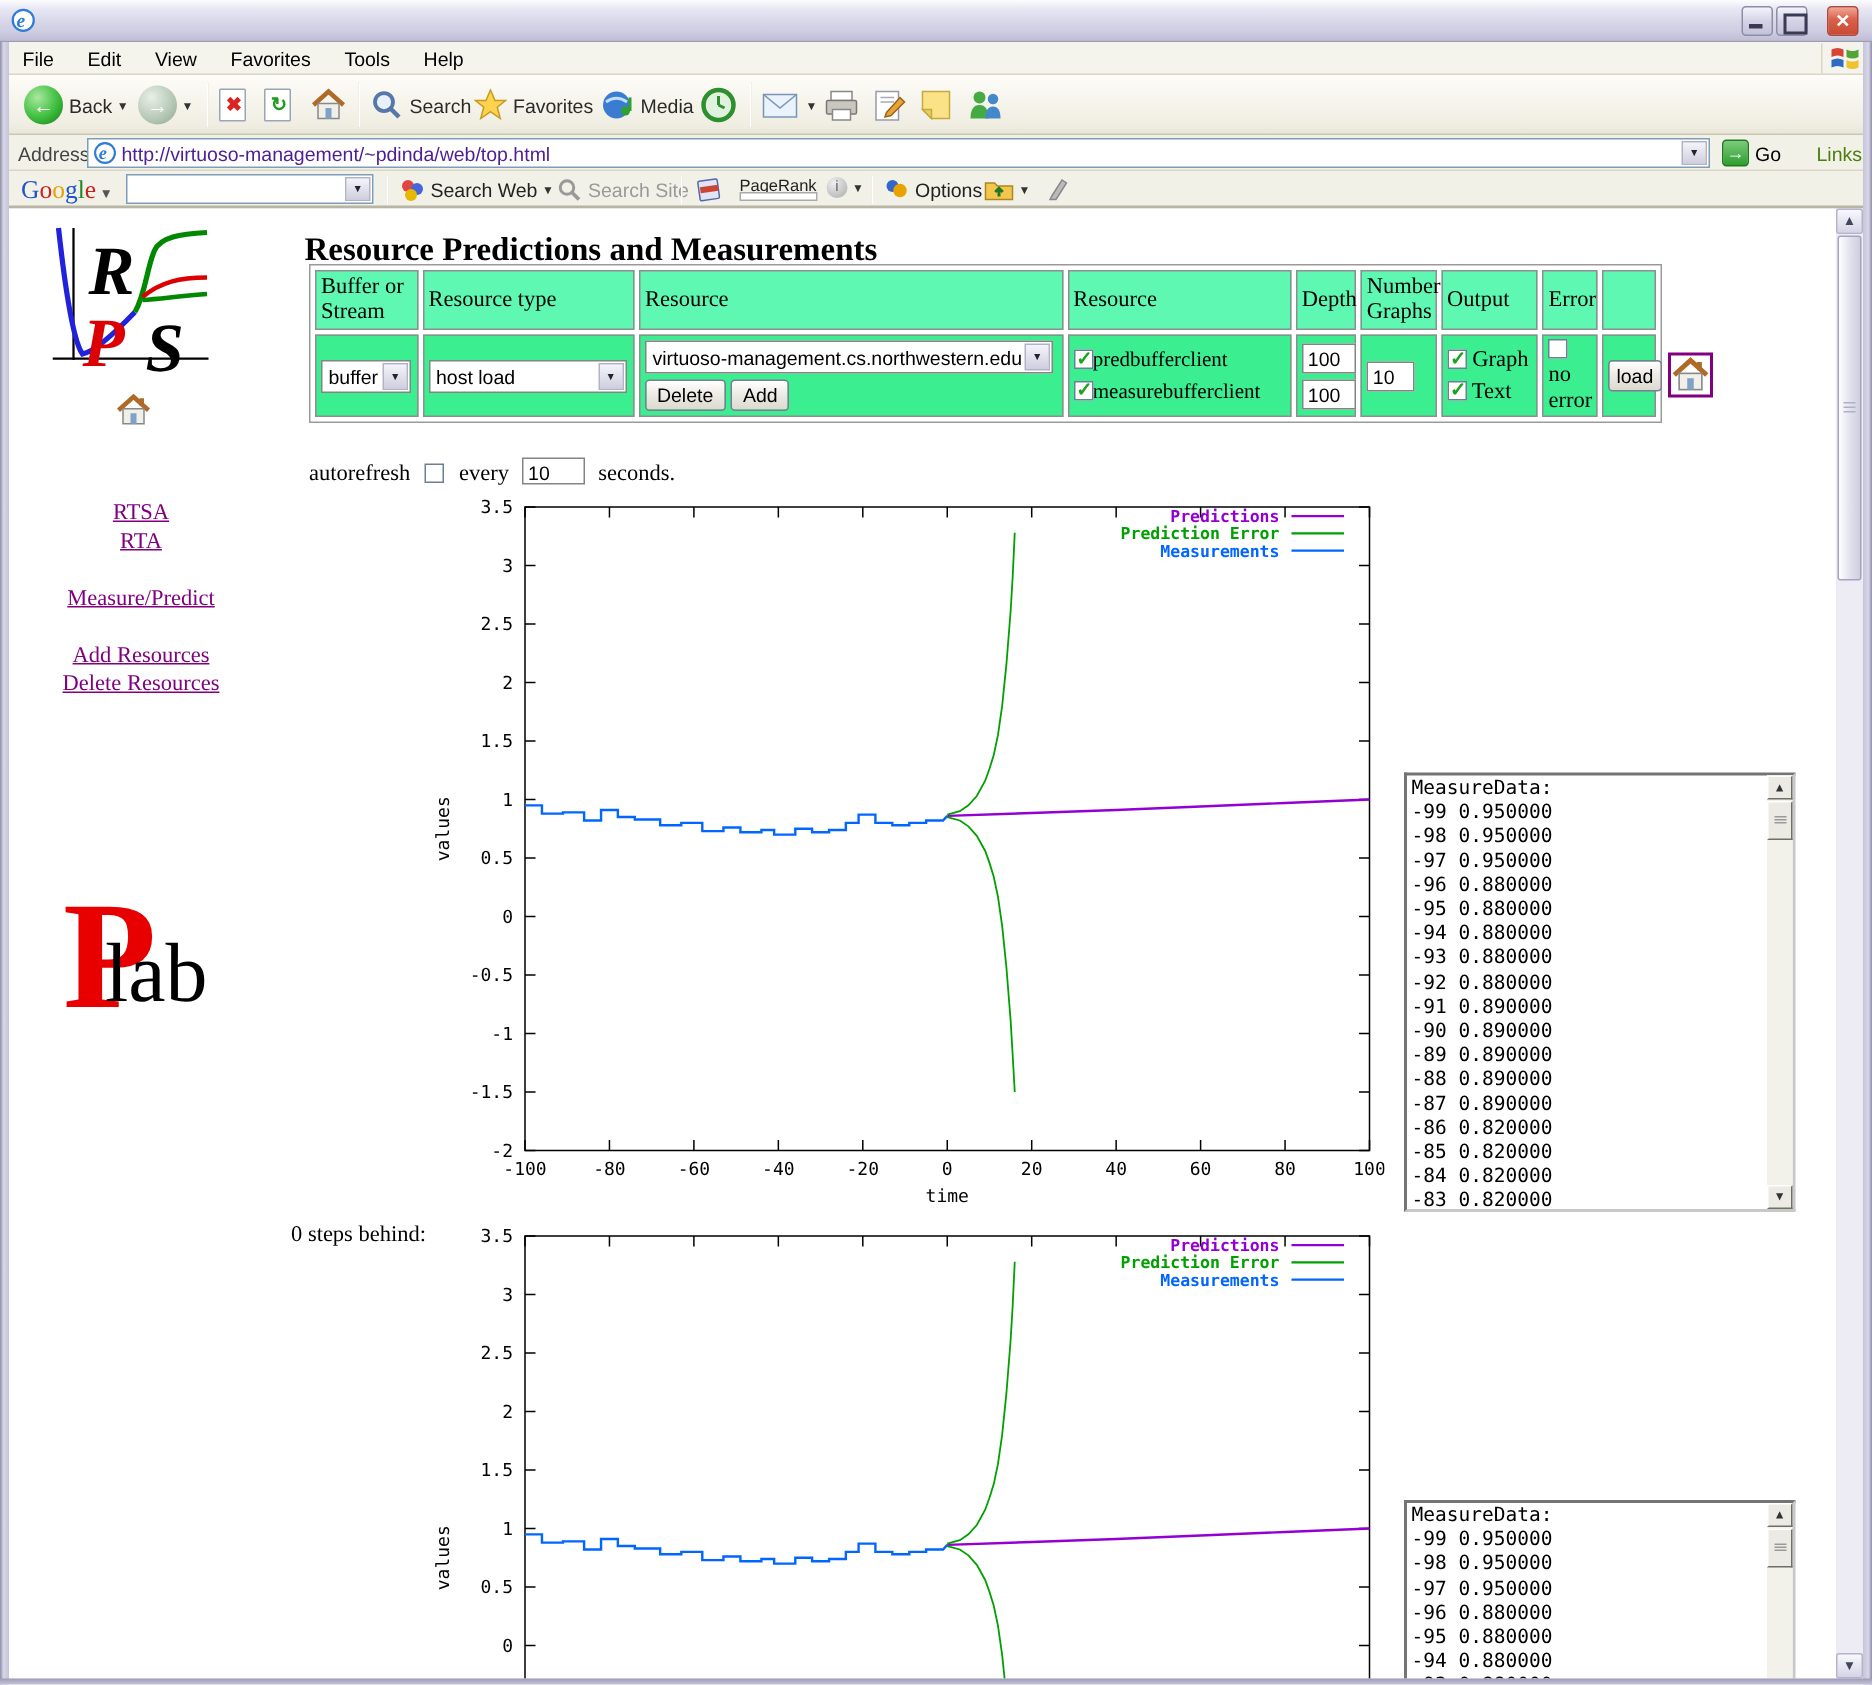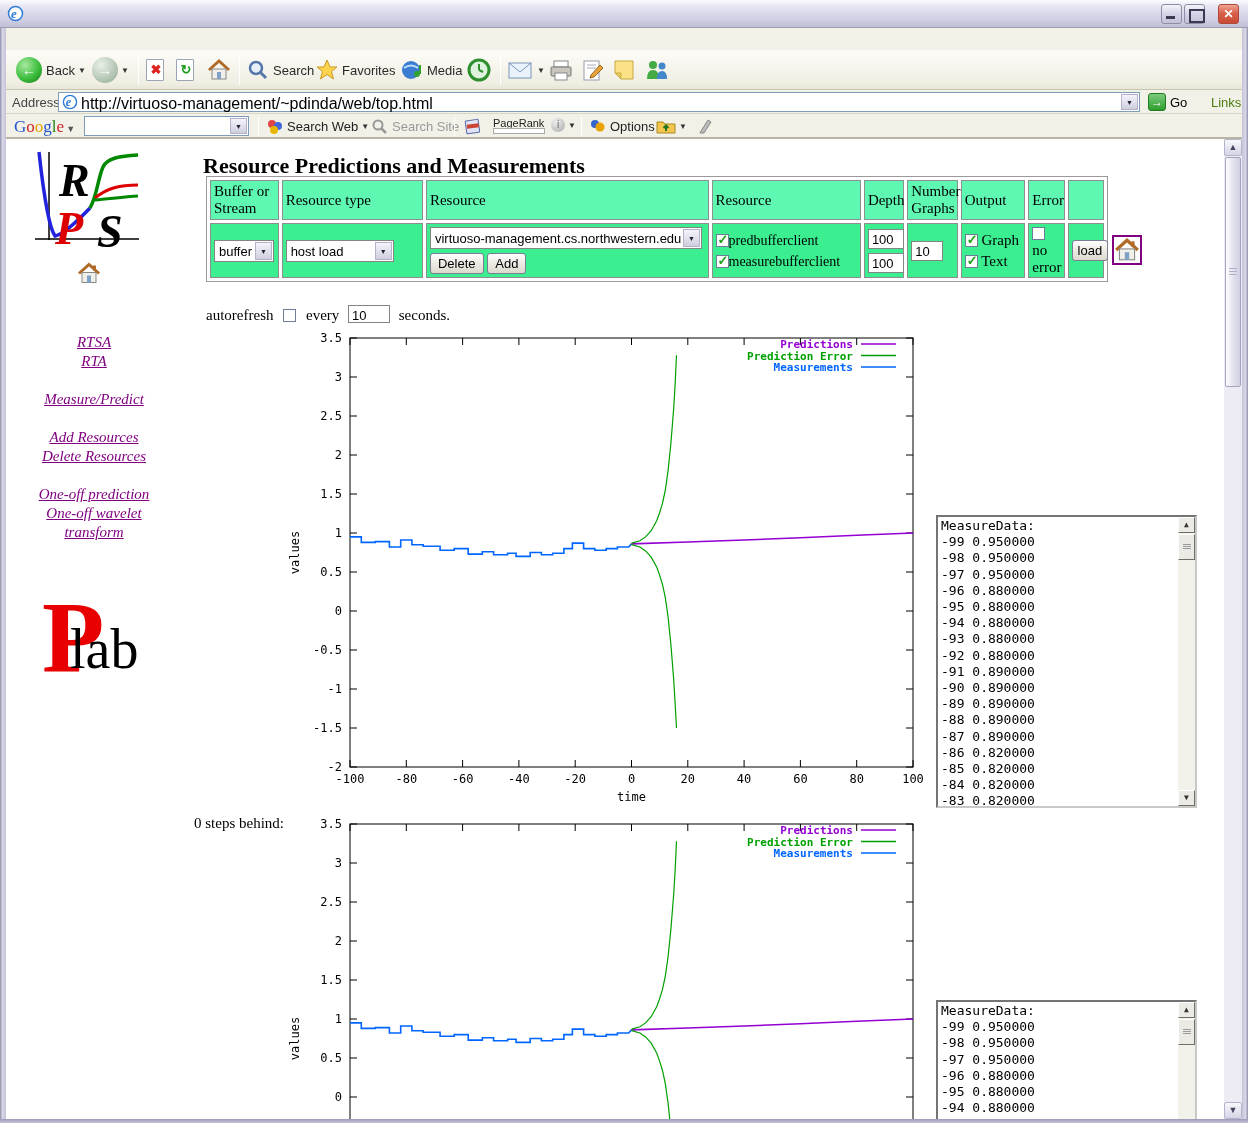--- a/index.html
+++ b/index.html
@@ -37,21 +37,21 @@
 .circ .arr { position:absolute; left:6px; top:5px; color:#fff; font-size:14px; font-weight:bold; }
 .dd { font-size:8px; color:#333; margin-left:3px; }
 .tlabel { margin-left:4px; }
 .page-ic { width:18px; height:22px; background:#fff; border:1px solid #9AA6B8; position:relative; border-radius:1px; }
 .page-ic .gly { position:absolute; left:1px; top:2px; width:16px; text-align:center; font-size:13px; font-weight:bold; }
 
 
 .addressbar { position:absolute; left:6px; top:90px; width:1236px; height:24px; background:#F2F1E8; border-bottom:1px solid #D9D6C6; font-size:13px; }
 .addr-label { position:absolute; left:6px; top:5px; color:#444; }
 .addr-field { position:absolute; left:52px; top:2px; width:1082px; height:20px; background:#fff; border:1px solid #7F9DB9; }
-.addr-field .url { position:absolute; left:22px; top:2px; font-size:16px; color:#000000; white-space:nowrap; }
+.addr-field .url { position:absolute; left:22px; top:2px; font-size:13px; color:#4c1d95; white-space:nowrap; }
 .addr-drop { position:absolute; right:1px; top:1px; width:17px; height:16px; background:linear-gradient(180deg,#F4F4FB,#CFCEDE); border:1px solid #B3B2C8; font-size:7px; text-align:center; line-height:15px; color:#223; }
 .go-btn { position:absolute; left:1142px; top:2px; height:20px; display:flex; align-items:center; }
 .go-sq { width:18px; height:18px; border-radius:3px; background:linear-gradient(180deg,#7CCB7C,#2E9E2E); border:1px solid #1F7A1F; color:#fff; font-size:12px; text-align:center; line-height:16px; font-weight:bold; }
 .go-txt { margin-left:4px; color:#000; }
 .links-lbl { position:absolute; left:1205px; top:5px; color:#4d7c0f; }
 .links-chev { position:absolute; left:1238px; top:5px; color:#000; font-weight:bold; font-size:12px; }
 
 
 .googlebar { position:absolute; left:6px; top:114px; width:1236px; height:25px; background:#F2F1E8; border-bottom:2px solid #B8B5A4; font-size:13px; }
 .glogo { position:absolute; left:8px; top:3px; font-family:"Liberation Serif",serif; font-size:17px; font-weight:normal; }
@@ -87,21 +87,21 @@
 
 
 .sel { position:relative; background:#fff; border:1px solid #848484; height:22px; font-family:"Liberation Sans",sans-serif; font-size:13px; color:#000; padding:3px 20px 0 4px; white-space:nowrap; overflow:hidden; }
 .sel .sarr { position:absolute; right:1px; top:1px; bottom:1px; width:17px; background:linear-gradient(180deg,#F4F4FB,#CFCEDE); border:1px solid #B3B2C8; font-size:7px; color:#223; text-align:center; line-height:17px; }
 .inp { background:#fff; border:1px solid #848484; font-family:"Liberation Sans",sans-serif; font-size:13px; padding:2px 0 0 3px; }
 .btn { display:inline-block; background:linear-gradient(180deg,#FFFFFF,#ECEAE3 50%,#DDD9CE); border:1px solid #7C7C94; border-radius:3px; font-family:"Liberation Sans",sans-serif; font-size:13px; padding:2px 7px; color:#000; }
 .cb { display:inline-block; width:13px; height:13px; background:#fff; border:1px solid #6E7E96; vertical-align:-2px; position:relative; }
 .cb.checked::after { content:"\2713"; position:absolute; left:1px; top:-3px; color:#1CA31C; font-size:13px; font-weight:bold; }
 
 
-.navlinks { text-align:center; font-size:15px;font-style:italic; }
+.navlinks { text-align:center; font-size:15px; }
 .navlinks a { color:#800080; text-decoration:underline; display:block; line-height:19px; }
 .navlinks .grp { margin-bottom:19px; }
 
 
 .plab-p { position:absolute; font-family:"Liberation Serif",serif; color:#E80000; font-size:102px; line-height:1; font-weight:bold;}
 .plab-lab { position:absolute; font-family:"Liberation Serif",serif; color:#000; font-size:56px; line-height:1; }
 
 
 .mbox { background:#fff; border:2px inset #C8C8C8; font-family:"DejaVu Sans Mono",monospace; font-size:13px; }
 .mbox pre { position:absolute; left:3px; top:1px; font-family:inherit; line-height:16.2px; }
@@ -121,20 +121,36 @@
   <div class="titlebar">
     <svg class="ie-icon" viewBox="0 0 17 17">
       <circle cx="8.5" cy="8.5" r="7" fill="#fff" stroke="#2E7CD6" stroke-width="1.5"></circle>
       <text x="4" y="13" font-size="13" font-style="italic" font-weight="bold" fill="#2E7CD6" font-family="Liberation Serif,serif">e</text>
     </svg>
     <div class="tb-btn tb-min"></div>
     <div class="tb-btn tb-max"></div>
     <div class="tb-btn tb-close"></div>
   </div>
 
+  <div class="menubar">
+    <span class="mi">File</span>
+    <span class="mi">Edit</span>
+    <span class="mi">View</span>
+    <span class="mi">Favorites</span>
+    <span class="mi">Tools</span>
+    <span class="mi">Help</span>
+    <div class="winflag">
+      <svg width="22" height="20" viewBox="0 0 22 20">
+        <path d="M2,4 Q6,2 10,4 L10,9 Q6,7 2,9 Z" fill="#D84434"></path>
+        <path d="M12,4 Q16,6 20,4 L20,9 Q16,11 12,9 Z" fill="#52A435"></path>
+        <path d="M2,11 Q6,9 10,11 L10,16 Q6,14 2,16 Z" fill="#2F6AC5"></path>
+        <path d="M12,11 Q16,13 20,11 L20,16 Q16,18 12,16 Z" fill="#EFC32F"></path>
+      </svg>
+    </div>
+  </div>
 
   <div class="toolbar">
     <div class="titem" style="left:10px">
       <div class="circ green">
           <span class="arr">←</span>
         </div>
       <span class="tlabel">Back</span>
       <span class="dd">▼</span>
     </div>
     <div class="titem" style="left:86px">
@@ -332,24 +348,20 @@
       <div class="grp">
         <a>RTSA</a>
         <a>RTA</a>
       </div>
       <div class="grp">
         <a>Measure/Predict</a>
       </div>
       <div class="grp">
         <a>Add Resources</a>
         <a>Delete Resources</a>
-      </div>
-      <div class="grp">
-        <a>One-off prediction</a>
-        <a>One-off wavelet transform</a>
       </div>
     </div>
 
     <div class="abs" style="left:36px;top:448px;width:120px;height:90px">
       <span class="plab-p" style="left:0;top:0">P</span>
       <span class="plab-lab" style="left:28px;top:34px">lab</span>
     </div>
 
     <div class="heading abs" style="left:197px;top:14px">Resource Predictions and Measurements</div>
 
@@ -375,21 +387,21 @@
         <td class="hd">Number Graphs</td>
         <td class="hd">Output</td>
         <td class="hd">Error</td>
         <td class="hd"></td>
       </tr>
       <tr>
         <td class="dt">
           <div class="sel" style="width:60px"><span>buffer</span><div class="sarr">▼</div></div>
         </td>
         <td class="dt">
-          <div class="sel" style="width:108px"><span>host load</span><div class="sarr">▼</div></div>
+          <div class="sel" style="width:132px"><span>host load</span><div class="sarr">▼</div></div>
         </td>
         <td class="dt">
           <div class="sel" style="width:272px;margin-bottom:4px"><span>virtuoso-management.cs.northwestern.edu</span><div class="sarr">▼</div></div>
           <span class="btn">Delete</span>
           <span class="btn">Add</span>
         </td>
         <td class="dt nw">
           <div class="nw"><span class="cb checked"></span><span style="font-size:14px">predbufferclient</span></div>
           <div class="nw" style="margin-top:4px"><span class="cb checked"></span><span style="font-size:14px">measurebufferclient</span></div>
         </td>

